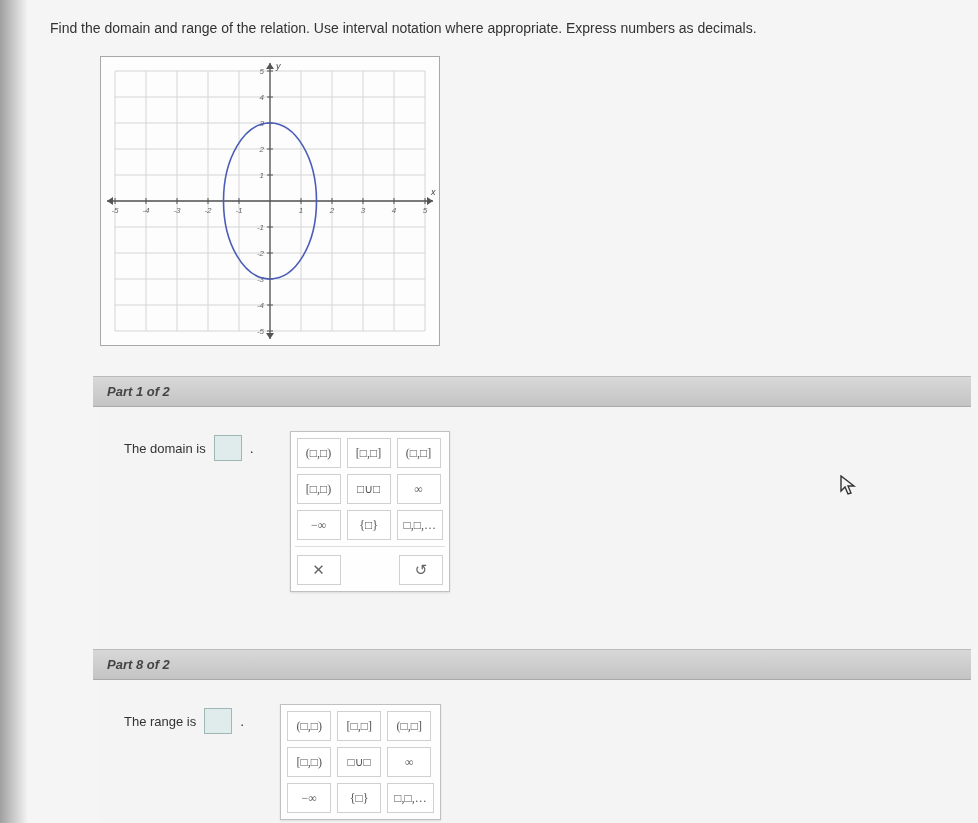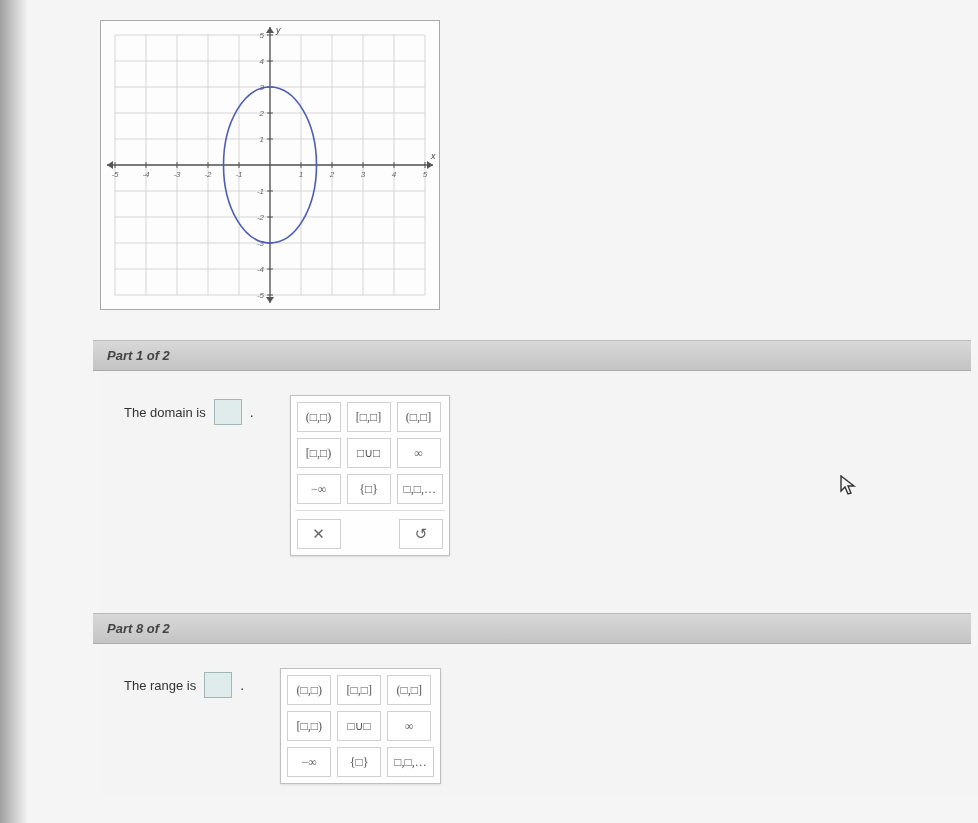--- a/index.html
+++ b/index.html
@@ -127,20 +127,21 @@
     left: 0; top: 0; bottom: 0;
     width: 28px;
     background: linear-gradient(to right, rgba(0,0,0,0.35), rgba(0,0,0,0));
     pointer-events: none;
   }
 </style>
 </head>
 <body>
 
 <div class="page">
+  <div class="question">Find the domain and range of the relation. Use interval notation where appropriate. Express numbers as decimals.</div>
 
   <div class="graph-wrap">
     <svg id="graph-svg" width="338" height="288" viewBox="0 0 338 288">
         <line x1="14" y1="274" x2="14" y2="14" stroke="#d5d5d5" stroke-width="1"></line>
         <line x1="45" y1="274" x2="45" y2="14" stroke="#d5d5d5" stroke-width="1"></line>
         <line x1="76" y1="274" x2="76" y2="14" stroke="#d5d5d5" stroke-width="1"></line>
         <line x1="107" y1="274" x2="107" y2="14" stroke="#d5d5d5" stroke-width="1"></line>
         <line x1="138" y1="274" x2="138" y2="14" stroke="#d5d5d5" stroke-width="1"></line>
         <line x1="169" y1="274" x2="169" y2="14" stroke="#d5d5d5" stroke-width="1"></line>
         <line x1="200" y1="274" x2="200" y2="14" stroke="#d5d5d5" stroke-width="1"></line>

